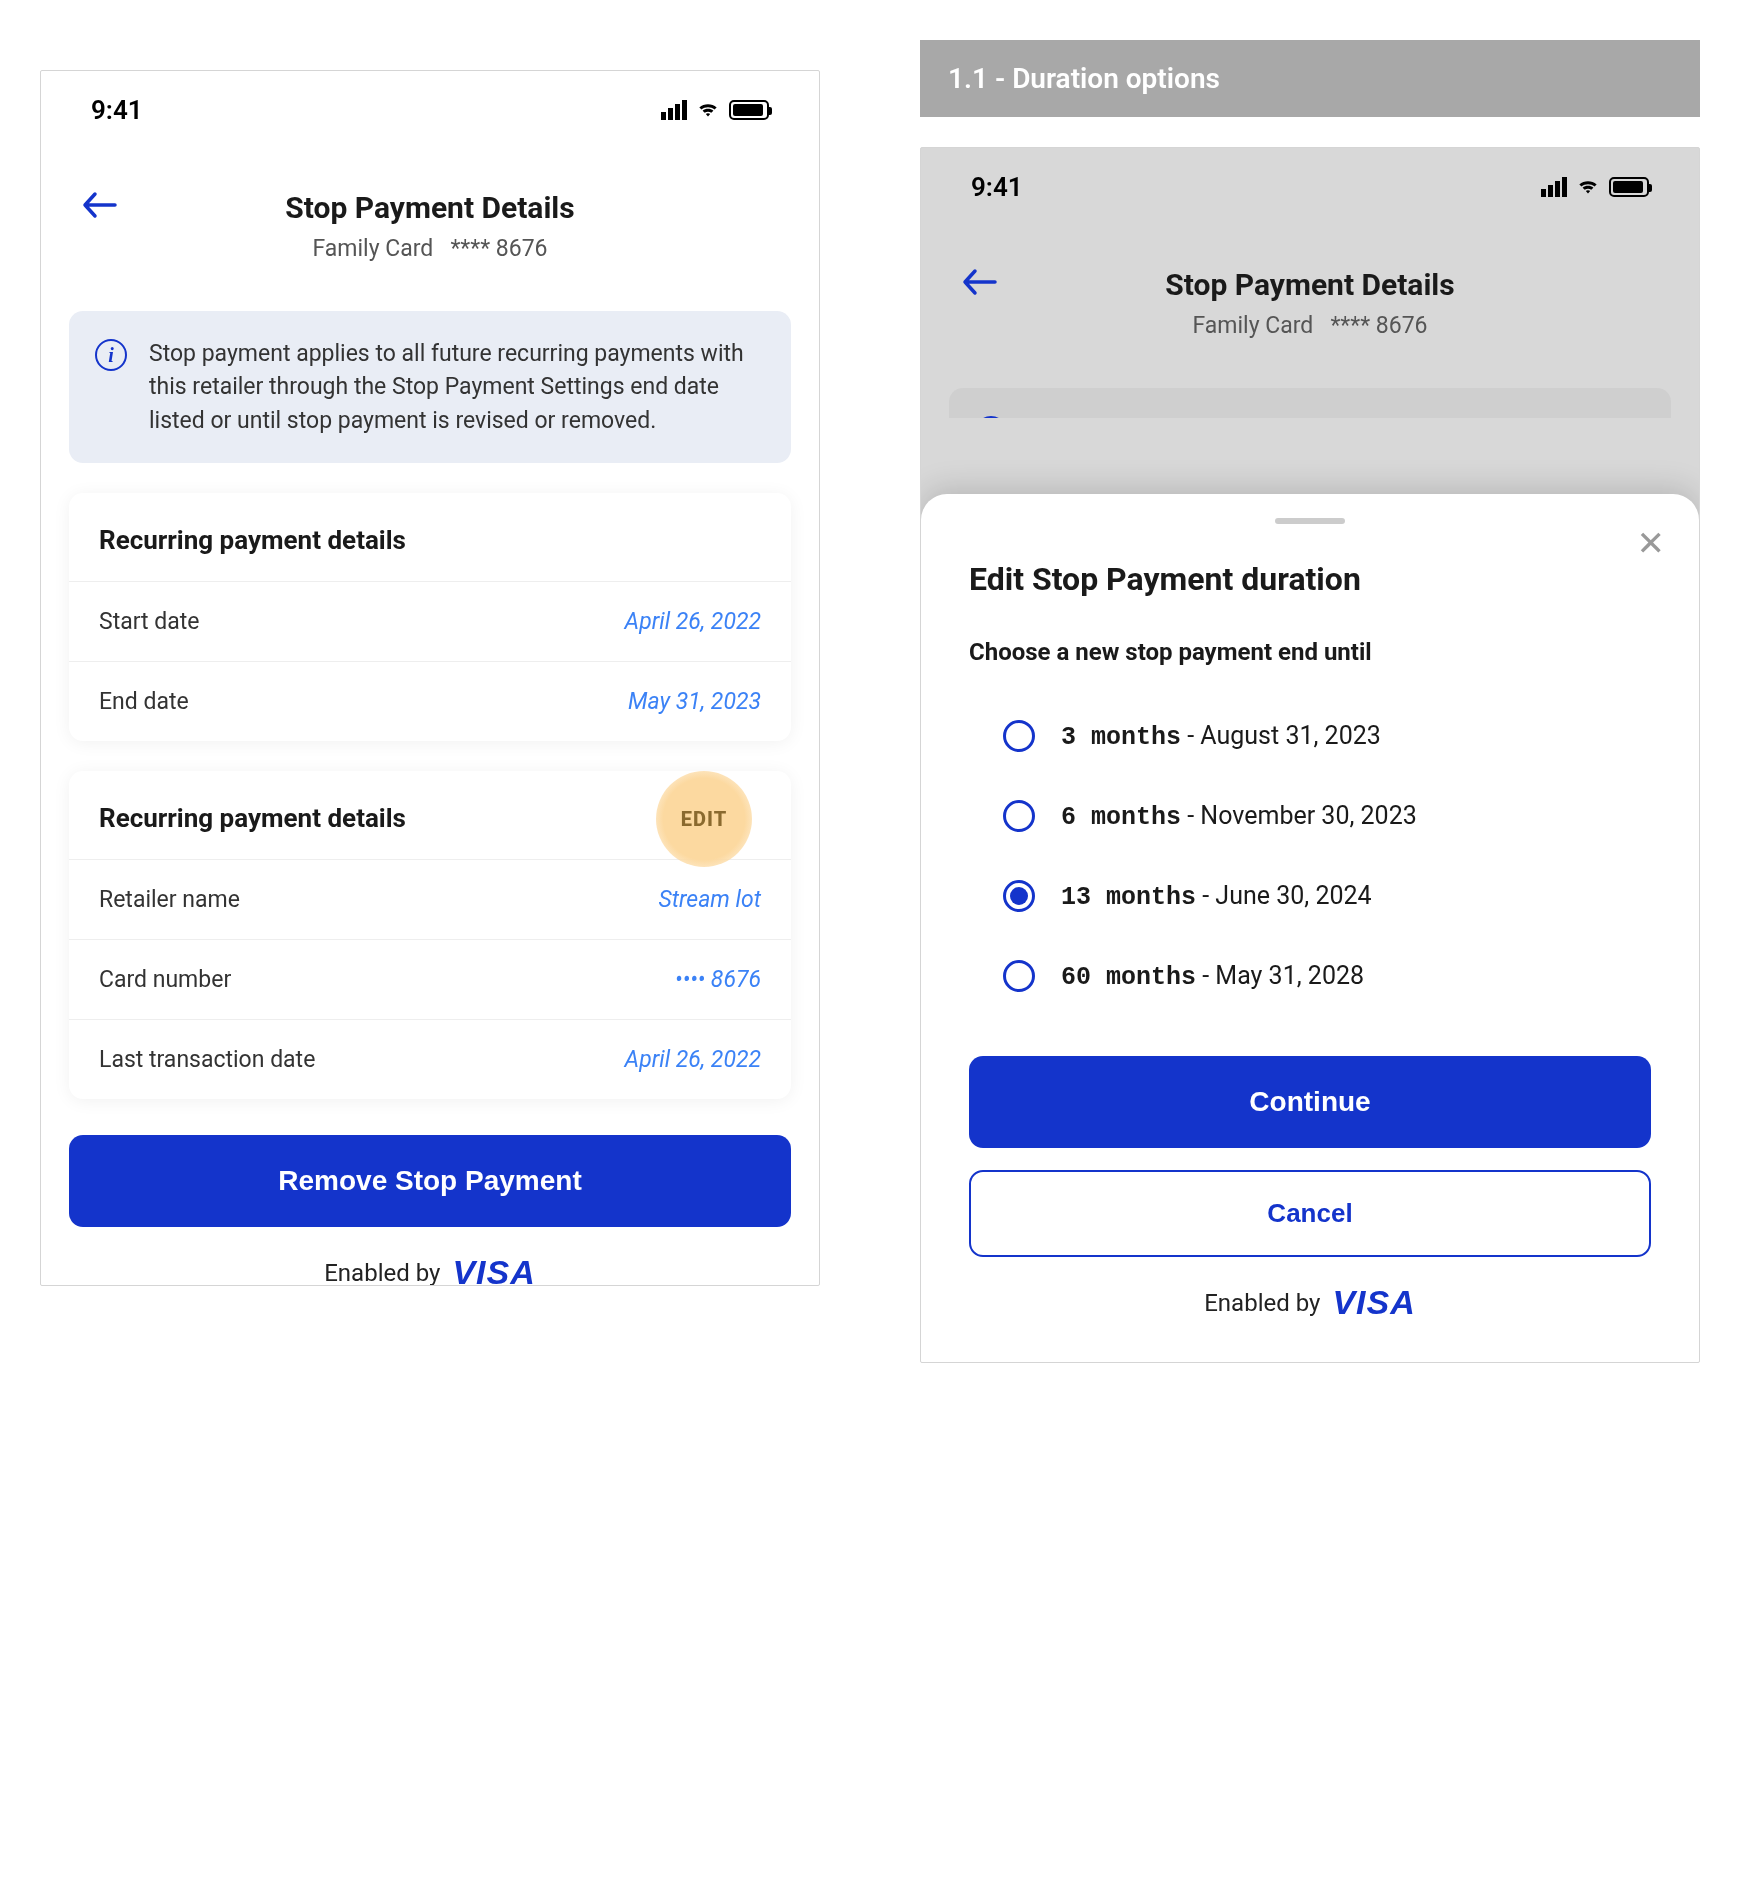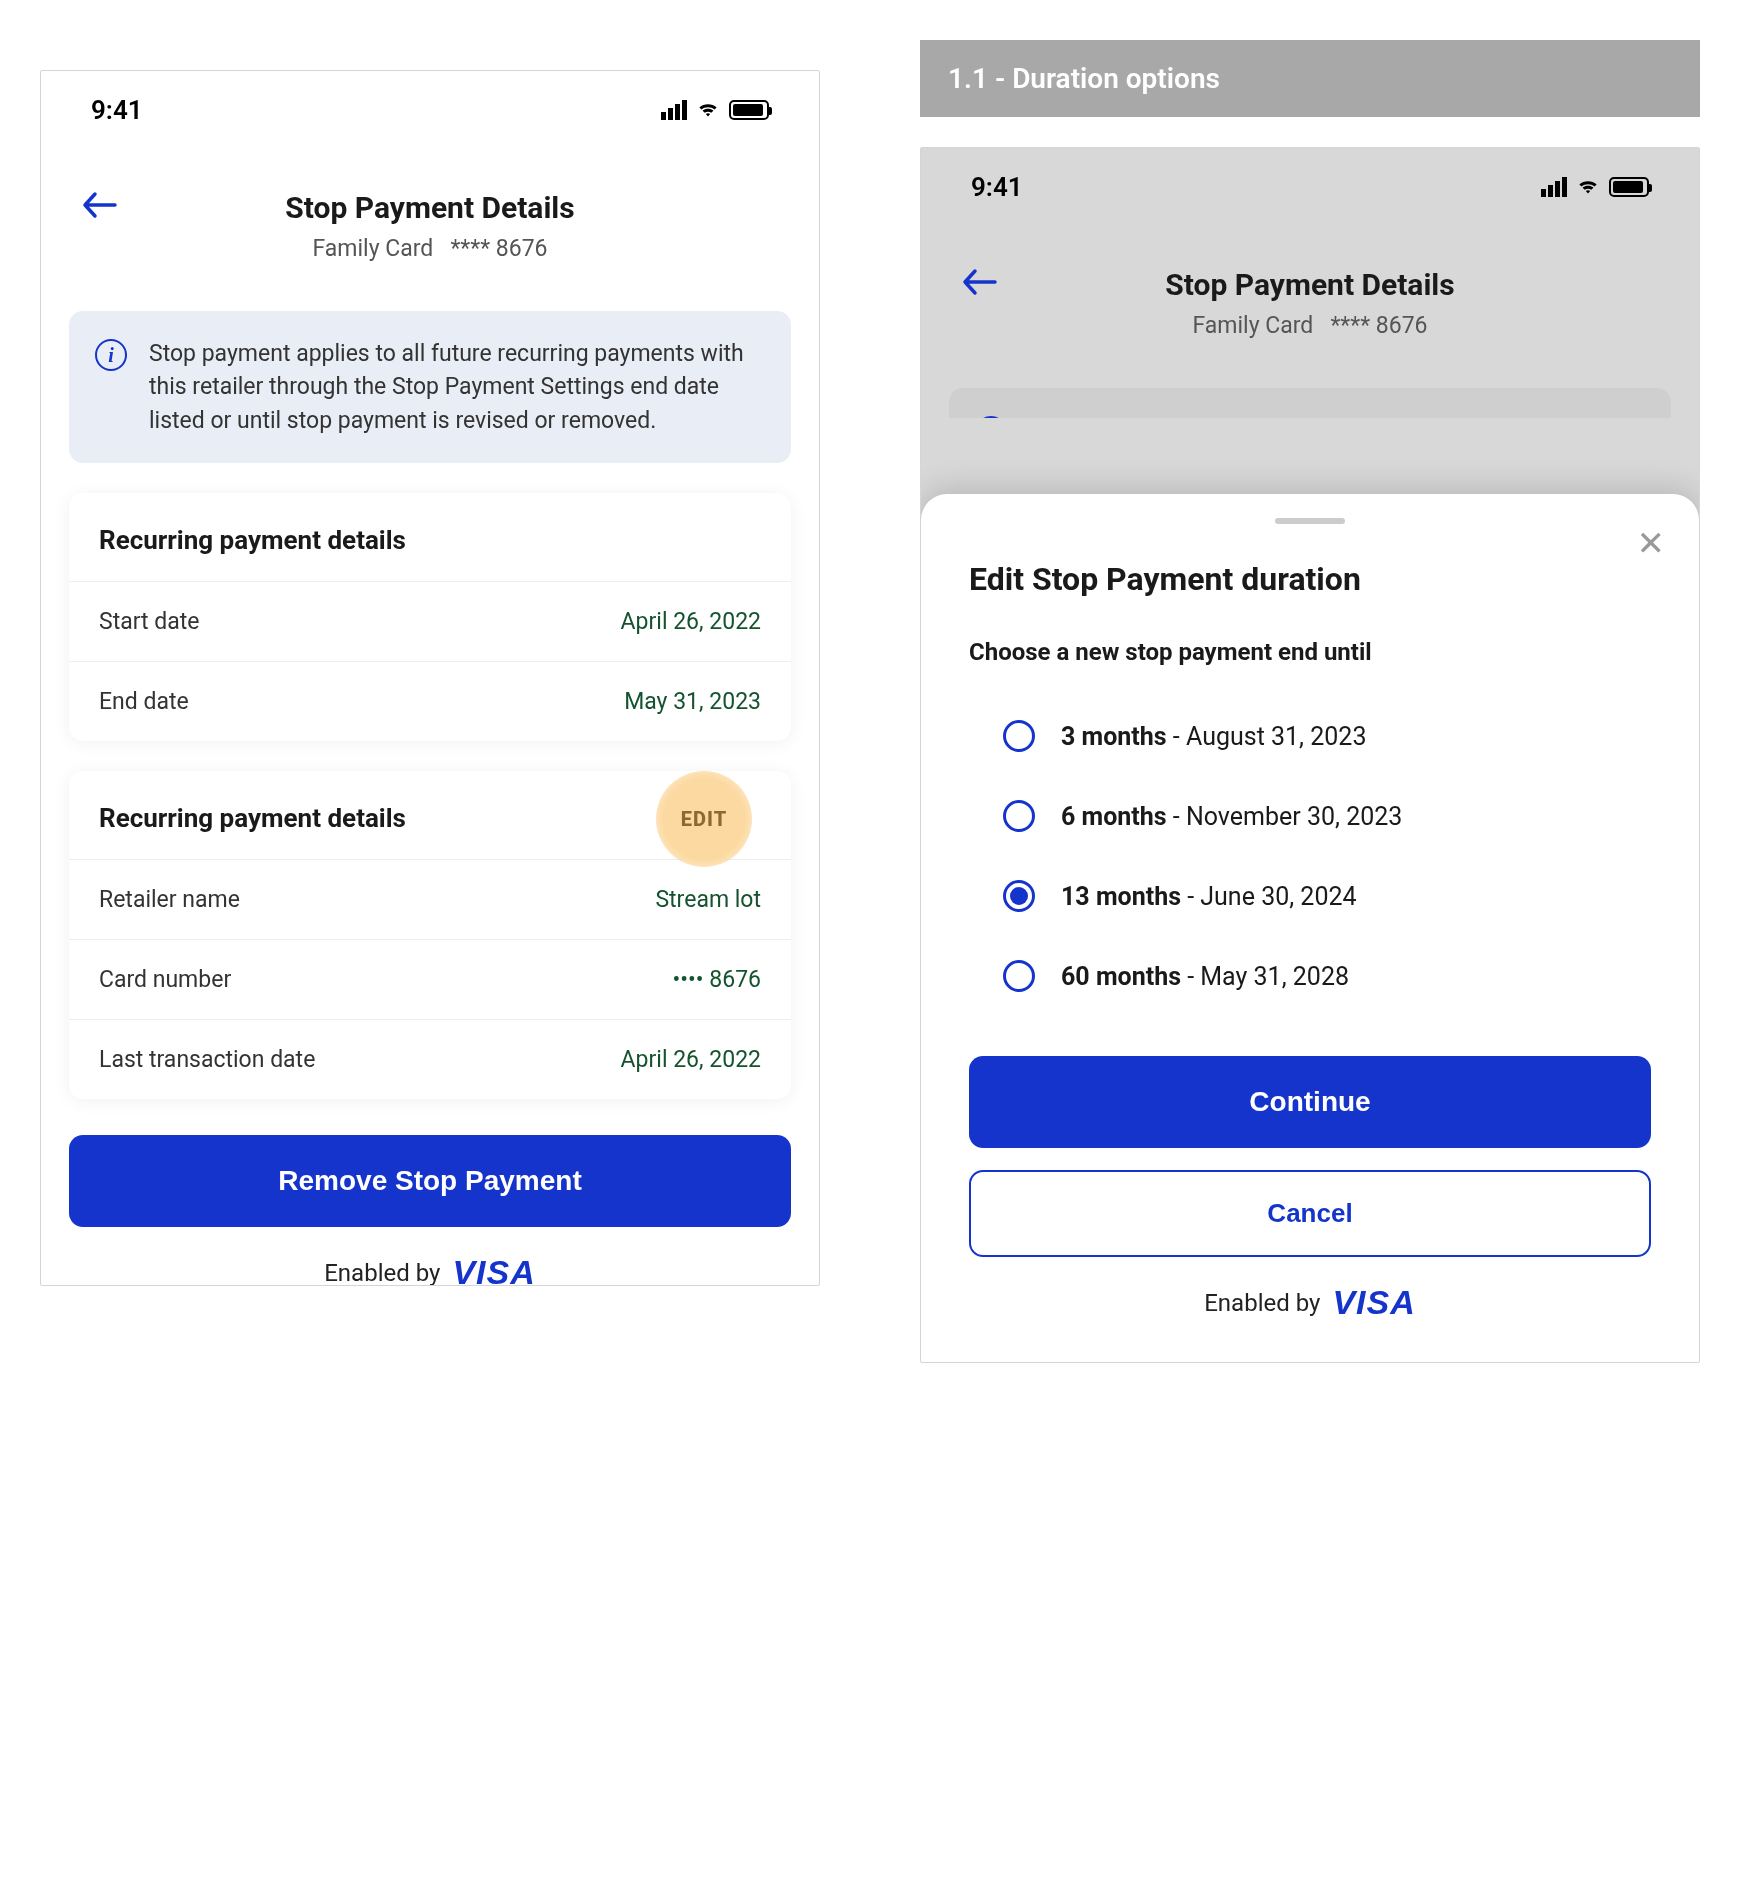--- a/index.html
+++ b/index.html
@@ -104,21 +104,21 @@
     font-size: 26px; font-weight: 700; color:#1a1a1a;
     padding: 32px 30px 26px 30px;
   }
   .row {
     display: flex; justify-content: space-between; align-items: center;
     padding: 26px 30px; border-top: 1px solid #eee;
     font-size: 23px;
   }
   .row:first-of-type { border-top: 1px solid #eee; }
   .row .label { color:#333; }
-  .row .value { color:#14532d; }
+  .row .value { color:#3b82f6;font-style:italic; }
   .primary-btn {
     background: #1434CB; color: #fff; border:none; border-radius: 14px;
     width: 100%; padding: 30px; font-size: 28px; font-weight: 700;
     margin-top: 36px; cursor: pointer;
   }
   .secondary-btn {
     background: #fff; color: #1434CB; border:2px solid #1434CB; border-radius: 14px;
     width: 100%; padding: 26px; font-size: 26px; font-weight: 700;
     margin-top: 22px; cursor: pointer;
   }
@@ -166,21 +166,21 @@
   }
   .radio {
     width: 32px; height: 32px; border: 3px solid #1434CB; border-radius: 50%;
     display:flex; align-items:center; justify-content:center; flex-shrink:0;
   }
   .radio .dot {
     width: 18px; height:18px; background:#1434CB; border-radius:50%; display:none;
   }
   .option.selected .radio .dot { display:block; }
   .option-text { font-size: 25px; color:#1a1a1a; }
-  .option-text .bold { font-weight:700; }
+  .option-text .bold { font-weight:700;font-family:Liberation Mono, monospace; }
   
   .bg-scaler {
     position:absolute; left:0; right:0; top:0;
   }
 </style>
 </head>
 <body>
 
 <div class="screens-wrap">
 

